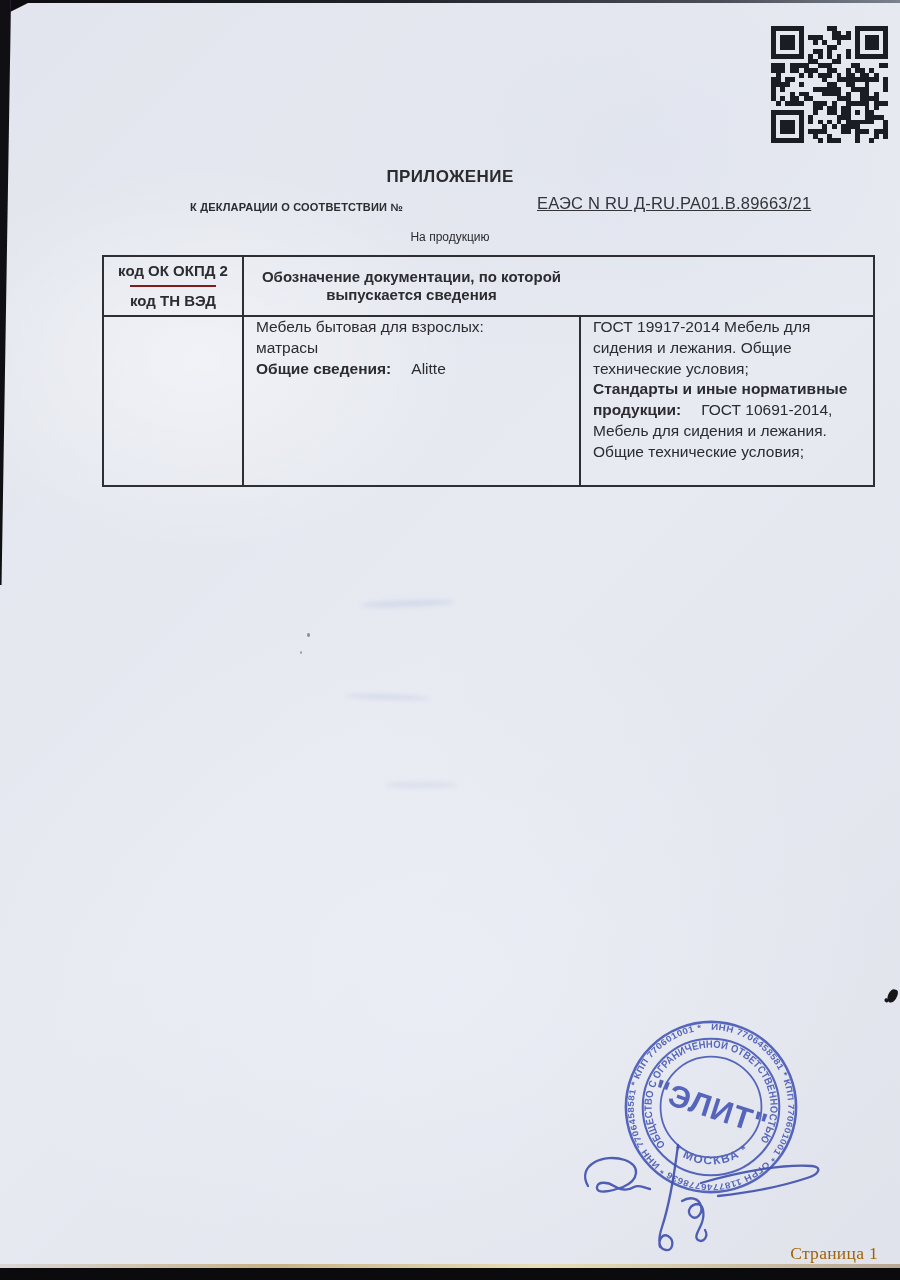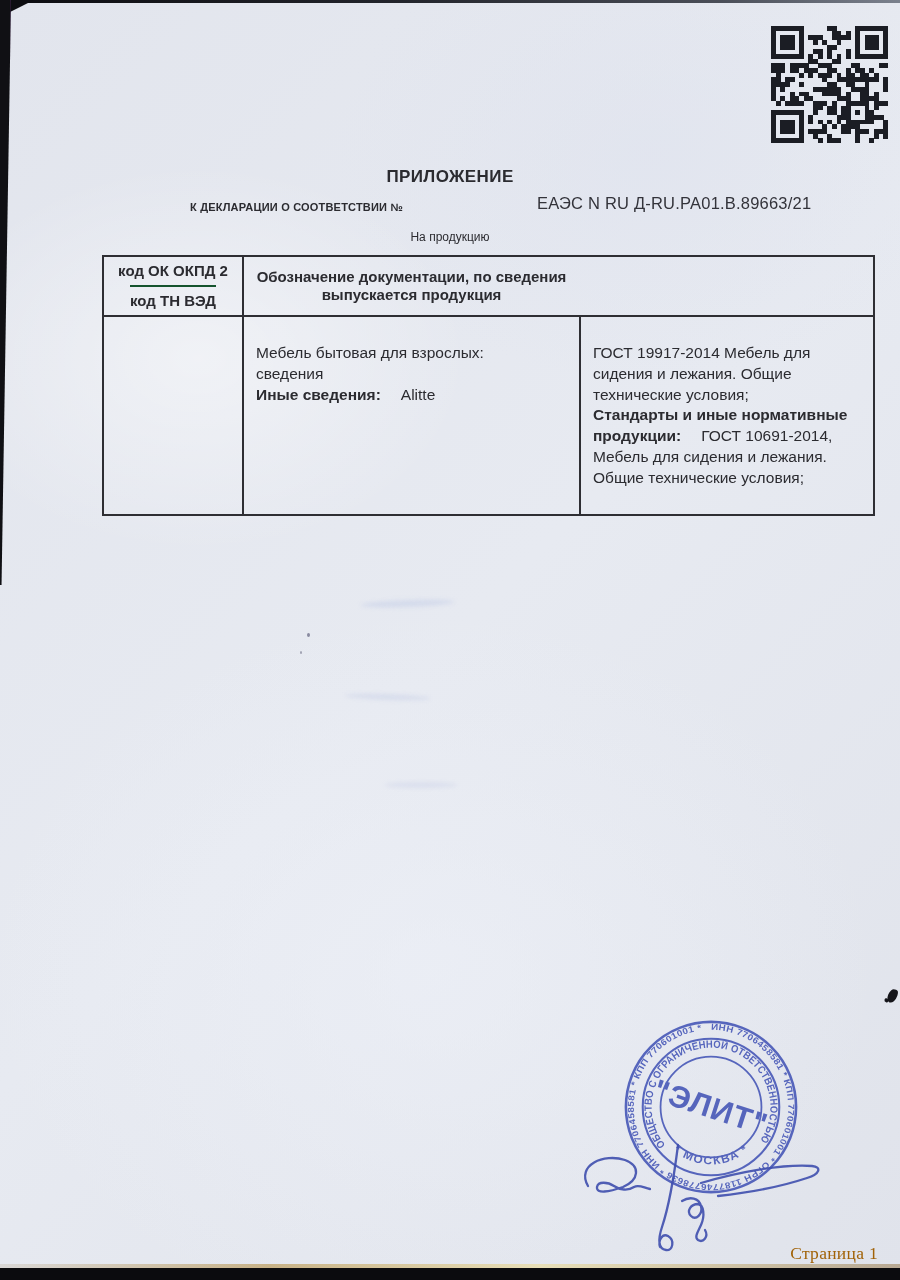--- a/index.html
+++ b/index.html
@@ -34,34 +34,34 @@
   .speck1{left:307px;top:633px;width:3px;height:4px;background:rgba(60,60,95,.55);border-radius:50%;}
   .speck2{left:300px;top:651px;width:2px;height:3px;background:rgba(70,70,100,.45);border-radius:50%;}
   .inkblot{left:888px;top:989px;width:9px;height:14px;background:#15151a;
     border-radius:62% 40% 72% 48%;transform:rotate(18deg);}
   .inkblot:after{content:"";position:absolute;left:-2px;top:11px;width:4px;height:4px;
     background:#15151a;border-radius:50% 60% 40% 70%;}
   
   .doc-title{left:0;top:155px;width:900px;text-align:center;
     font-size:17px;font-weight:bold;letter-spacing:.4px;margin-top:12px;}
   .decl-label{left:190px;top:201px;font-size:11px;font-weight:bold;letter-spacing:.2px;}
-  .decl-number{left:537px;top:194px;font-size:16.5px;letter-spacing:.2px;color:#33333a;}
+  .decl-number{left:537px;top:194px;font-size:16.5px;letter-spacing:.2px;color:#33333a;text-decoration:underline;}
   .product-intro{left:0;top:230px;width:900px;text-align:center;font-size:12px;}
   
   .tbl{left:102px;top:255px;width:769px;border:2px solid #2e2e33;background:transparent;}
   .trow{display:grid;grid-template-columns:138px 337px 1fr;}
   .thead .cell{font-weight:bold;font-size:15px;line-height:1.22;text-align:center;
     display:flex;align-items:center;justify-content:center;padding:3px 8px;}
   .cell+.cell{border-left:2px solid #2e2e33;}
   .col1-head{display:flex;flex-direction:column;padding:0 !important;}
   .col1-sub{flex:1;display:flex;align-items:center;justify-content:center;}
-  .col1-sub+.col1-sub{border-top:2px solid #14532d;text-align:right;}
+  .col1-sub+.col1-sub{border-top:2px solid #7f1d1d;text-align:right;}
   .thead{border-bottom:2px solid #2e2e33;}
   .thead .trow>.cell{min-height:58px;box-sizing:border-box;}
-  .tbody .cell{font-size:15.5px;line-height:1.34;padding:26px 12px;min-height:168px;
+  .tbody .cell{font-size:15.5px;line-height:1.34;padding:0 12px;min-height:168px;
     box-sizing:border-box;display:block;text-align:left;}
   .tbody b{font-weight:bold;}
   .inline-gap{margin-left:20px;}
   
   .qr{left:771px;top:26px;width:117px;height:117px;}
   .qr svg{width:117px;height:117px;display:block;}
   
   .stamp{left:617px;top:1013px;width:188px;height:188px;opacity:.88;}
   .signature{left:570px;top:1143px;width:330px;height:130px;}
   
@@ -408,30 +408,30 @@
 <div class="abs decl-number">ЕАЭС N RU Д-RU.РА01.В.89663/21</div>
 <div class="abs product-intro">На продукцию</div>
 
 <div class="abs tbl">
   <div class="thead">
     <div class="trow">
       <div class="cell col1-head">
         <div class="col1-sub">код ОК ОКПД 2</div>
         <div class="col1-sub">код ТН ВЭД</div>
       </div>
-      <div class="cell">Обозначение документации, по сведения выпускается продукция</div>
+      <div class="cell">Обозначение документации, по которой выпускается сведения</div>
     </div>
   </div>
   <div class="tbody">
     <div class="trow">
       <div class="cell"></div>
       <div class="cell">
         <span>Мебель бытовая для взрослых:</span><br>
-        <span>сведения</span><br>
-        <b>Иные сведения:</b><span class="inline-gap">Alitte</span>
+        <span>матрасы</span><br>
+        <b>Общие сведения:</b><span class="inline-gap">Alitte</span>
       </div>
       <div class="cell">
         <span>ГОСТ 19917-2014 Мебель для сидения и лежания. Общие технические условия;</span><br>
         <b>Стандарты и иные нормативные продукции:</b><span class="inline-gap">ГОСТ 10691-2014, Мебель для сидения и лежания. Общие технические условия;</span>
       </div>
     </div>
   </div>
 </div>
 
 <svg class="abs stamp" viewBox="0 0 190 190">

